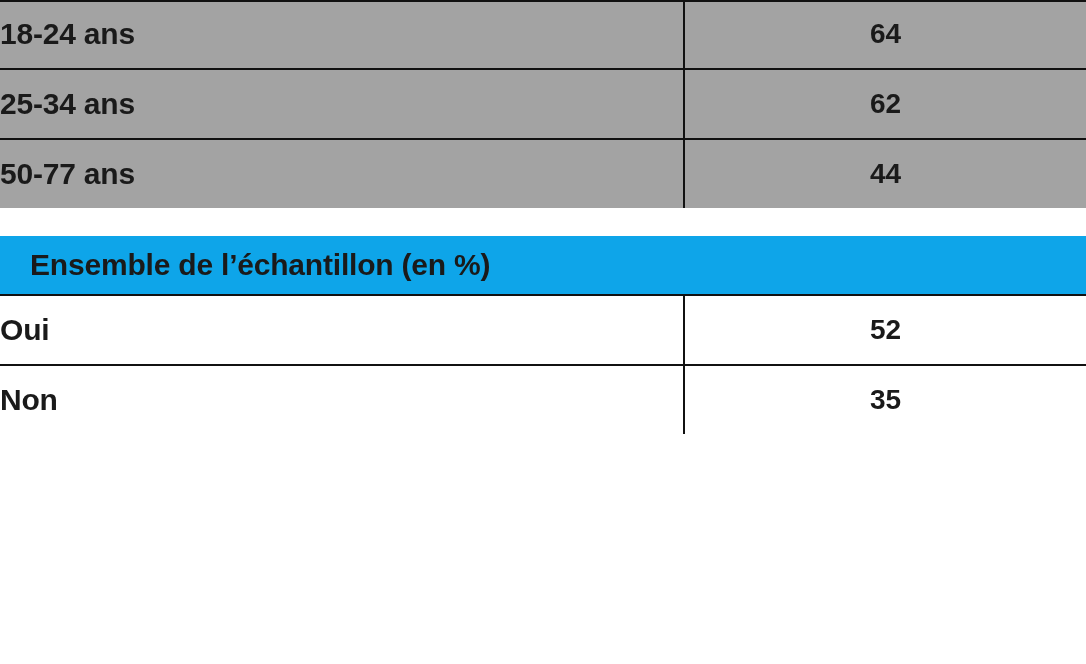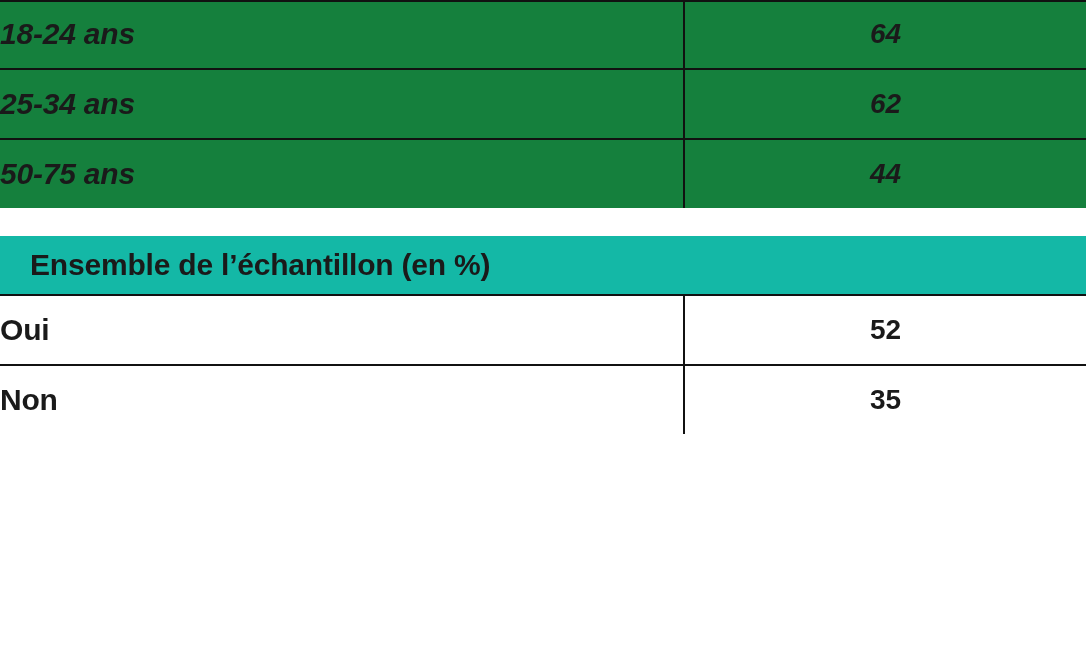--- a/index.html
+++ b/index.html
@@ -50,22 +50,21 @@
     font-size: 28px;
     font-weight: bold;
     text-align: center;
     height: 68px;
     line-height: 68px;
     padding-right: 168px;
   }
 
   
   .block-age .tbl td {
-    background: #15803d;
-    font-style: italic;
+    background: #a3a3a3;
   }
   .block-age tr.data-row td {
     border-bottom: 2px solid #111111;
   }
   .block-age tr.data-row:last-child td {
     border-bottom: none;
   }
   .block-age td.cell-label {
     border-right: 2px solid #111111;
   }
@@ -81,21 +80,21 @@
   }
 
   
   .gap {
     height: 28px;
     background: #ffffff;
   }
 
   
   .block-head {
-    background: #14b8a6;
+    background: #0ea5e9;
     height: 58px;
     line-height: 58px;
     font-size: 30px;
     font-weight: bold;
     padding-left: 30px;
     letter-spacing: -0.2px;
     white-space: nowrap;
   }
 
   .block-sample .tbl td {
@@ -130,21 +129,21 @@
       <tbody>
         <tr class="data-row">
           <td class="cell-label">18-24 ans</td>
           <td class="cell-value">64</td>
         </tr>
         <tr class="data-row">
           <td class="cell-label">25-34 ans</td>
           <td class="cell-value">62</td>
         </tr>
         <tr class="data-row">
-          <td class="cell-label">50-75 ans</td>
+          <td class="cell-label">50-77 ans</td>
           <td class="cell-value">44</td>
         </tr>
       </tbody>
     </table>
   </div>
 
   <div class="gap"></div>
 
   <div class="block-sample">
     <div class="block-head">Ensemble de l’échantillon (en %)</div>

